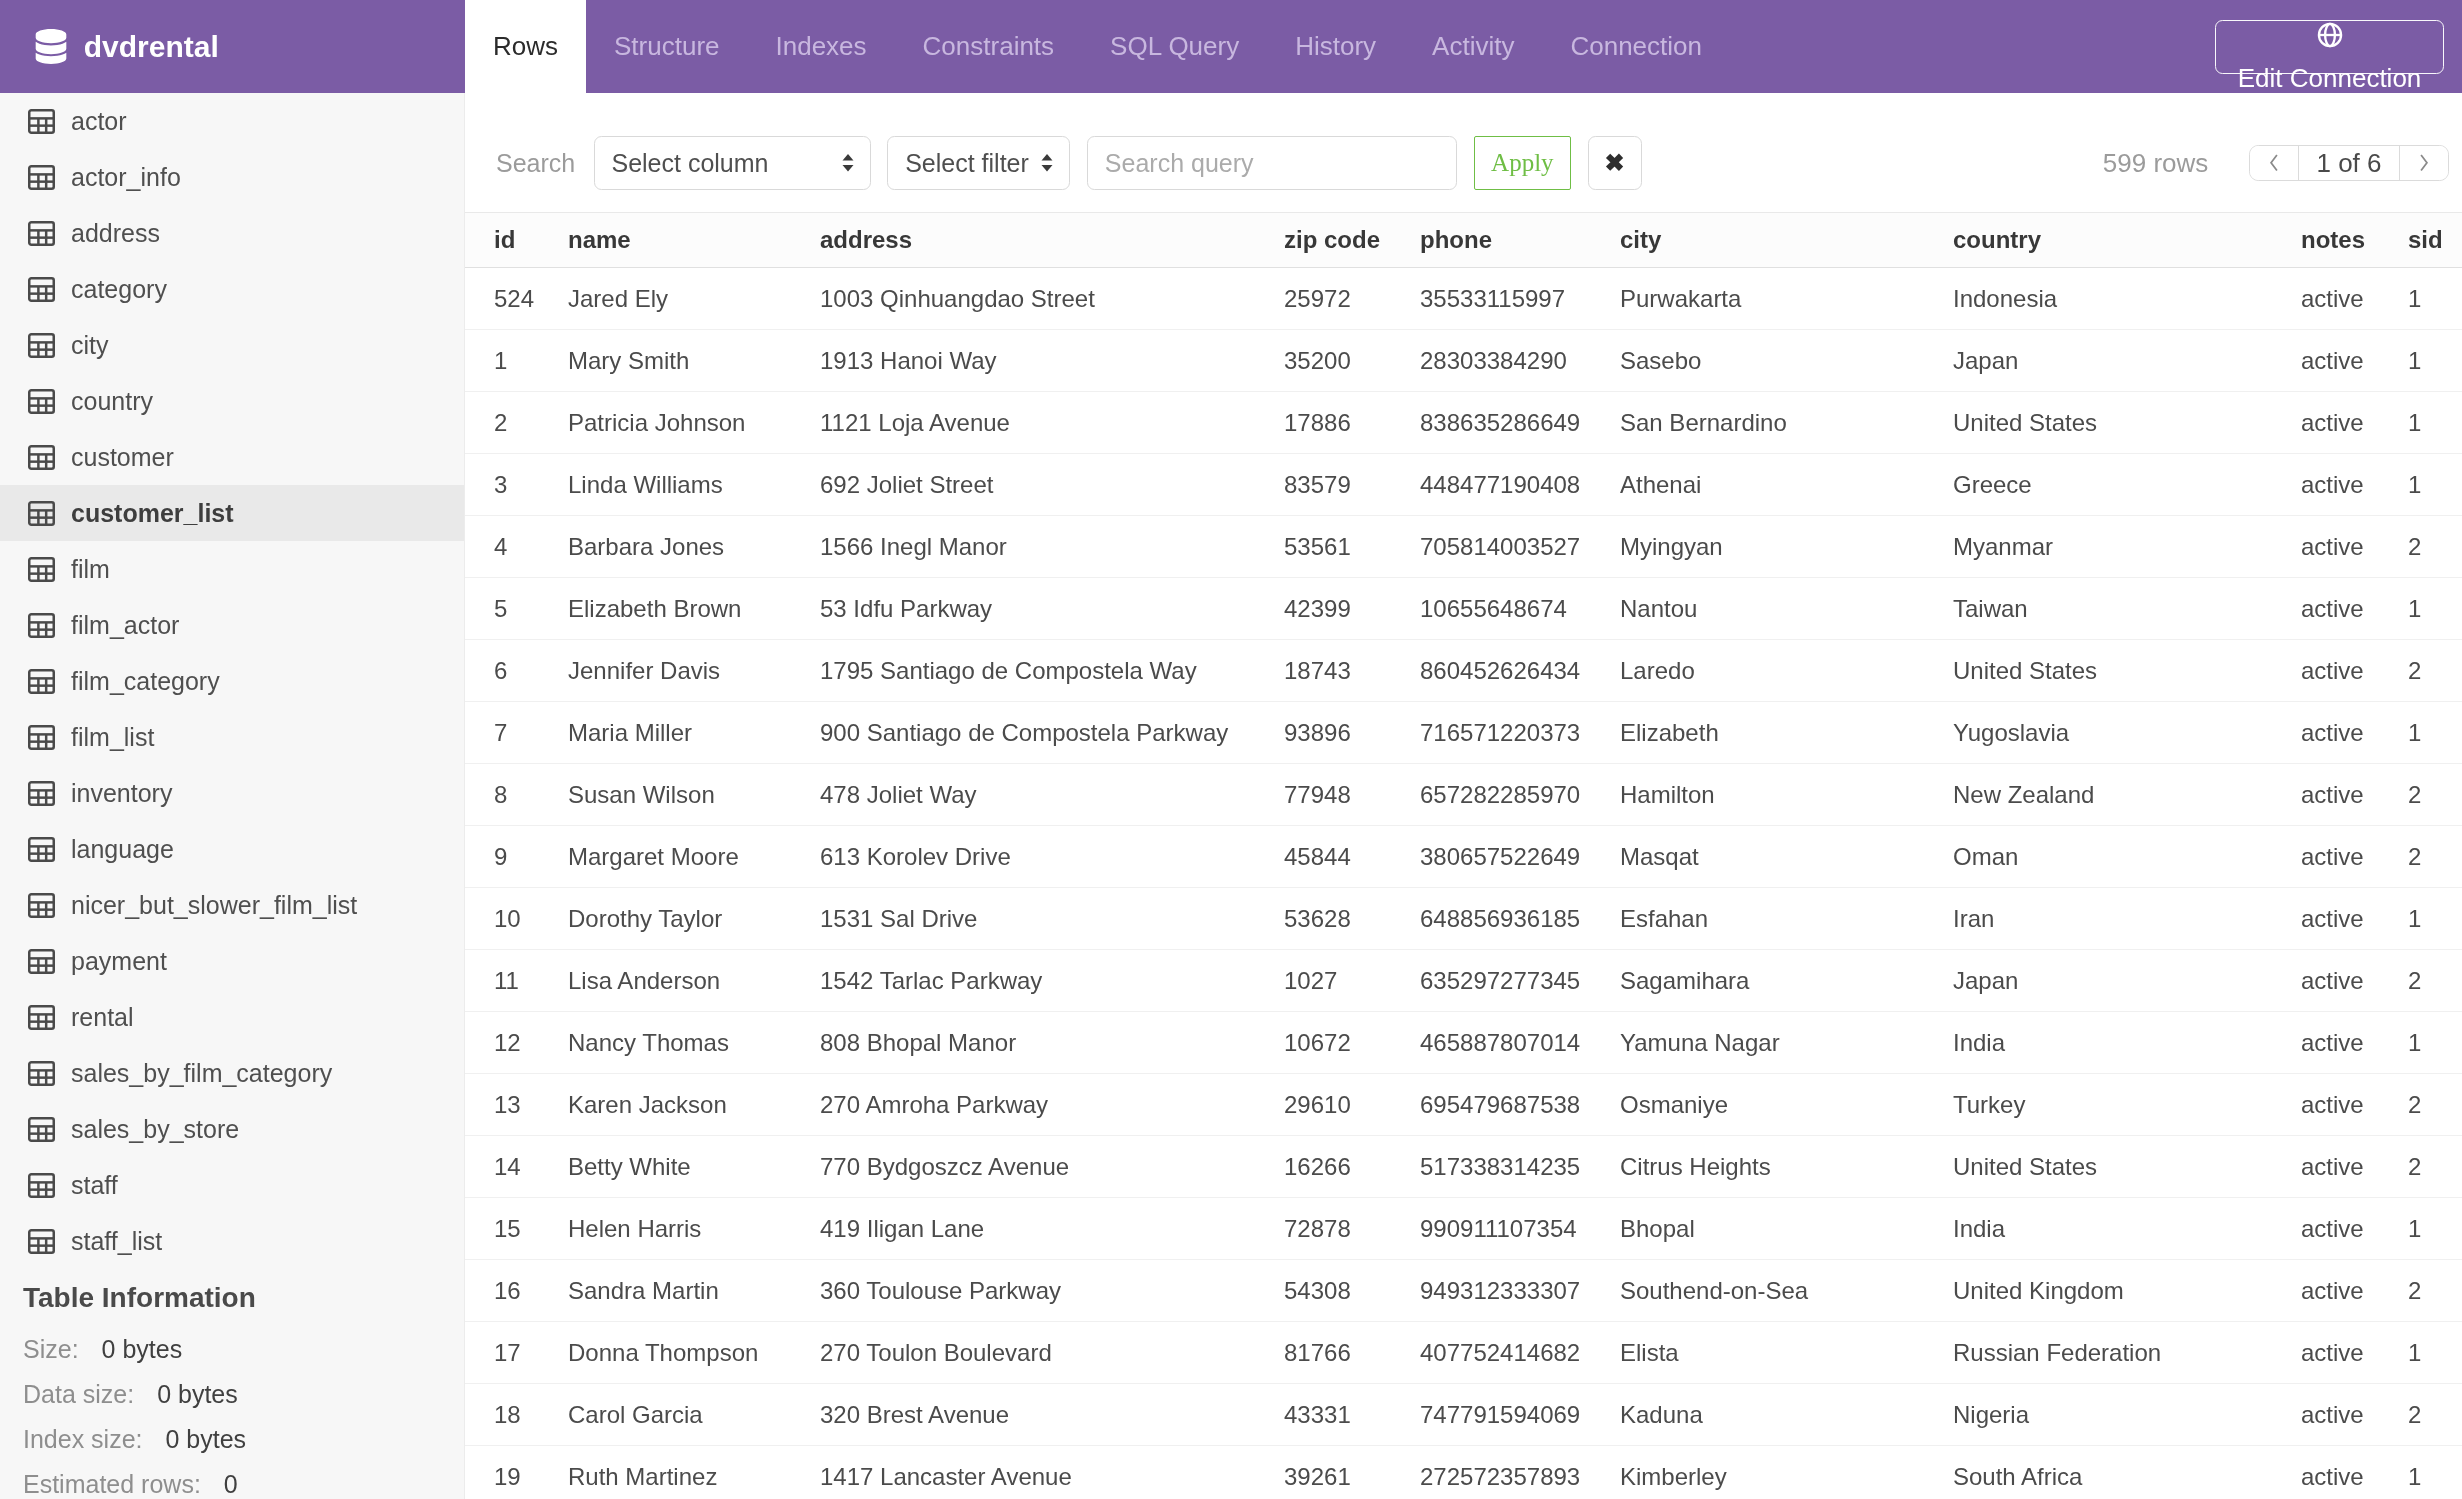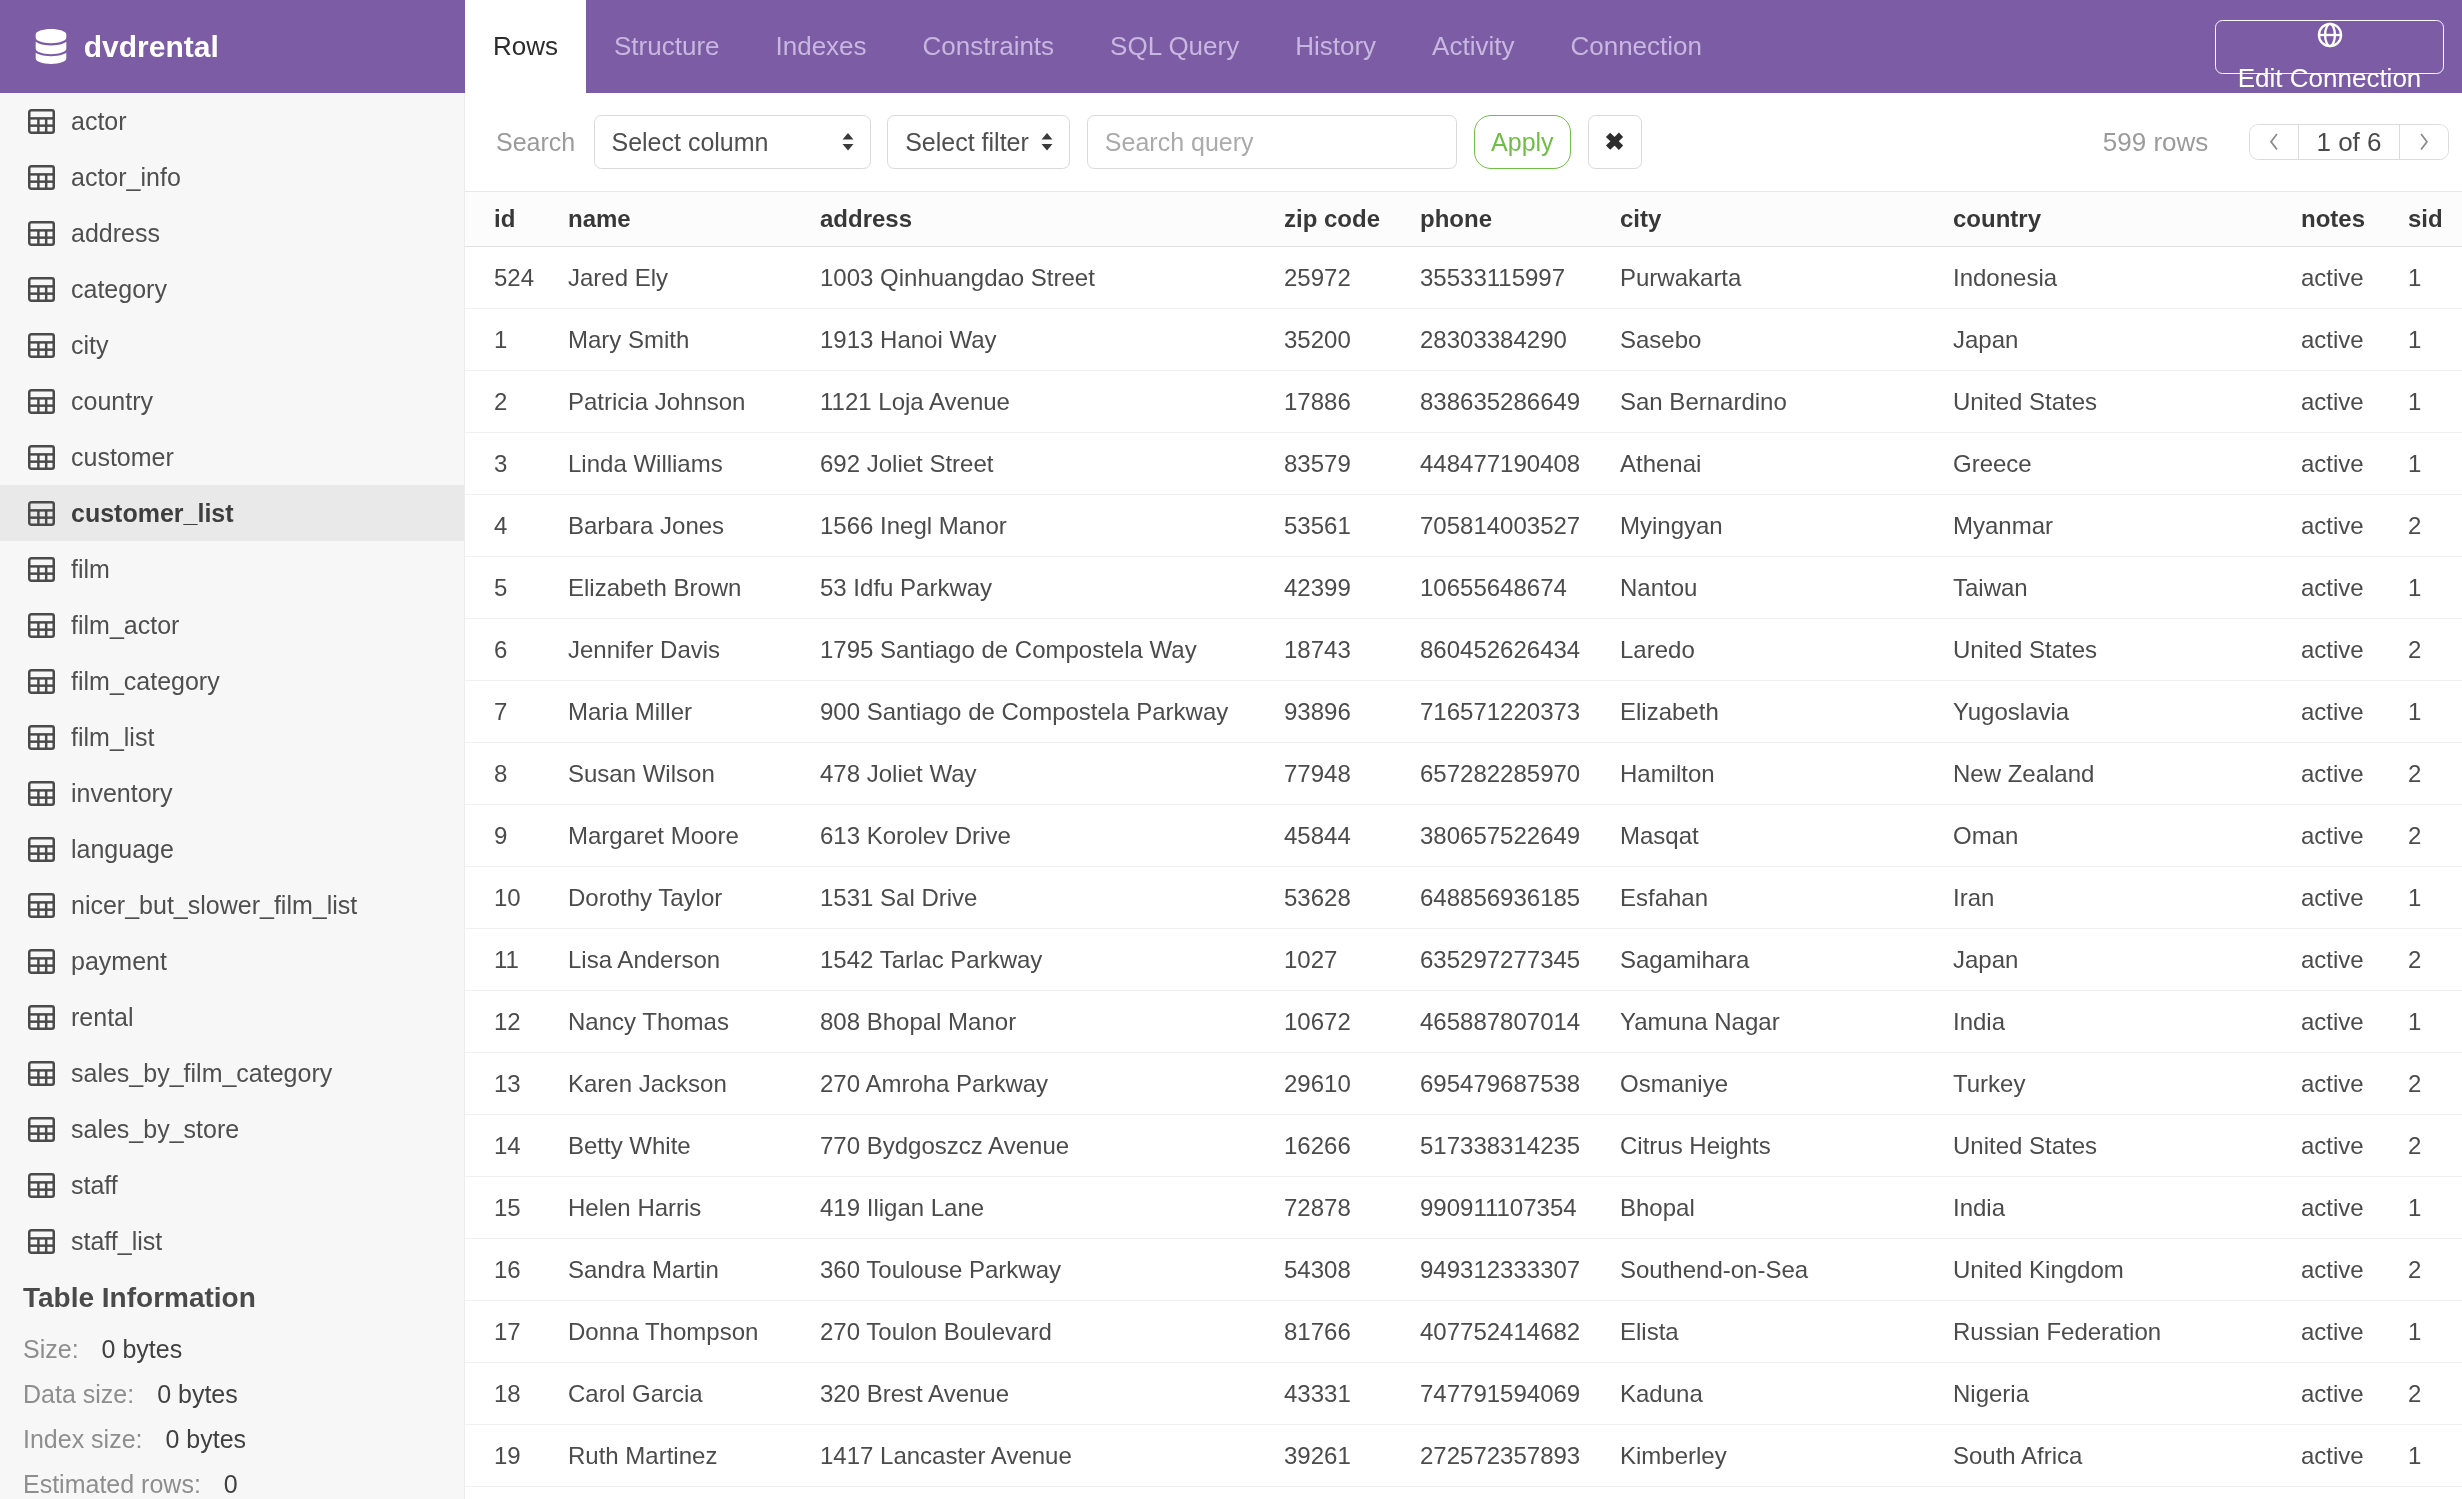--- a/index.html
+++ b/index.html
@@ -30,29 +30,29 @@
   .side-item.selected{background:#E9E9E9;font-weight:bold;color:#3E3E3E;}
   .tbl-ic{display:flex;align-items:center;color:#4A4A4A;}
   .table-info{padding:13px 0 0 23px;}
   .ti-heading{font-size:28px;font-weight:bold;color:#4A4A4A;margin-bottom:13px;}
   .ti-row{line-height:45px;font-size:25px;white-space:nowrap;}
   .ti-label{color:#8E8E8E;}
   .ti-value{color:#404040;margin-left:16px;}
 
   
   .main{flex:1;display:flex;flex-direction:column;min-width:0;}
-  .toolbar{height:98px;flex:0 0 98px;display:flex;align-items:center;padding:0 13px 0 31px;gap:16.7px;background:#fff;}
+  .toolbar{height:98px;flex:0 0 98px;display:flex;align-items:center;padding:0 13px 0 31px;gap:16.7px;background:#fff;margin-top:21px;}
   .search-label{font-size:25px;color:#9B9B9B;margin-right:1.9px;}
   .select-box{height:54px;background:#fff;border:0.9px solid #D9D9D9;border-radius:7.4px;display:flex;align-items:center;justify-content:space-between;padding:0 15px 0 16.7px;font-size:25px;color:#4F4F4F;cursor:pointer;}
   .col-select{width:277px;}
   .filter-select{width:183px;}
   .sel-arrows{display:flex;align-items:center;margin-left:11px;}
   .query-input{width:370px;height:54px;border:0.9px solid #D9D9D9;border-radius:7.4px;padding:0 16.7px;font-size:25px;color:#4F4F4F;font-family:inherit;outline:none;}
   .query-input::placeholder{color:#ABABAB;}
-  .apply-btn{width:97px;height:54px;background:#fff;border:1.9px solid var(--apply-green);border-radius:17px;color:var(--apply-green);font-size:25px;font-family:Liberation Sans, sans-serif;cursor:pointer;}
+  .apply-btn{width:97px;height:54px;background:#fff;border:1.9px solid var(--apply-green);border-radius:2px;color:var(--apply-green);font-size:25px;font-family:Liberation Serif, serif;cursor:pointer;}
   .clear-btn{width:54px;height:54px;background:#fff;border:0.9px solid #D9D9D9;border-radius:7.4px;display:flex;align-items:center;justify-content:center;cursor:pointer;}
   .x-ic{font-size:24px;color:#2E2E2E;font-weight:bold;line-height:1;}
   .row-count{margin-left:auto;font-size:26px;color:#9B9B9B;}
   .pagination{display:flex;align-items:stretch;height:36px;border:0.9px solid #DBDBDB;border-radius:9.3px;overflow:hidden;margin-left:24px;background:#fff;}
   .pg-btn{width:48px;background:#fff;border:none;display:flex;align-items:center;justify-content:center;cursor:pointer;}
   .pg-current{width:102px;border-left:0.9px solid #DBDBDB;border-right:0.9px solid #DBDBDB;display:flex;align-items:center;justify-content:center;font-size:26px;color:#4A4A4A;}
 
   
   .datatable{flex:1;overflow:hidden;}
   .dt-head{display:grid;grid-template-columns:var(--cols);padding-left:29px;height:56px;align-items:center;background:#FCFCFC;border-top:0.9px solid #E9E9E9;border-bottom:0.9px solid #E0E0E0;}

